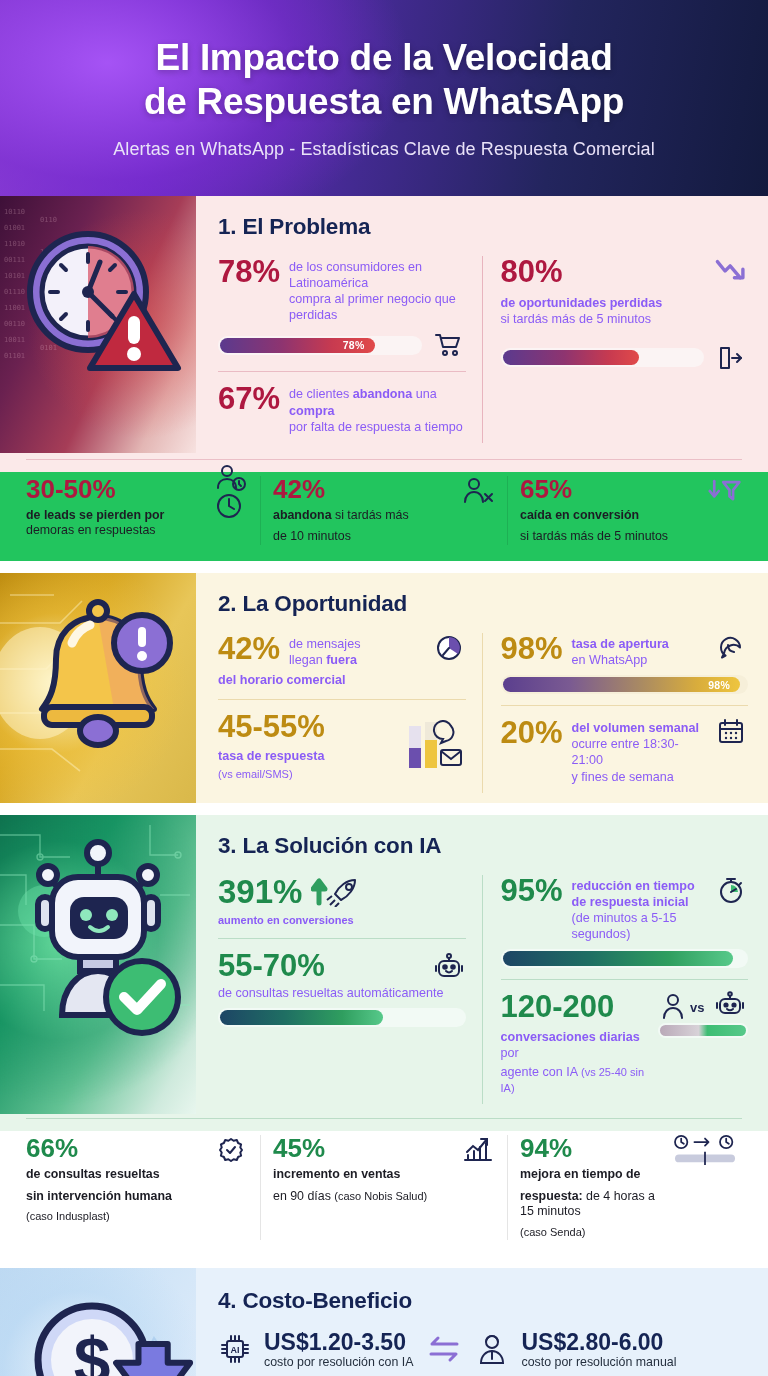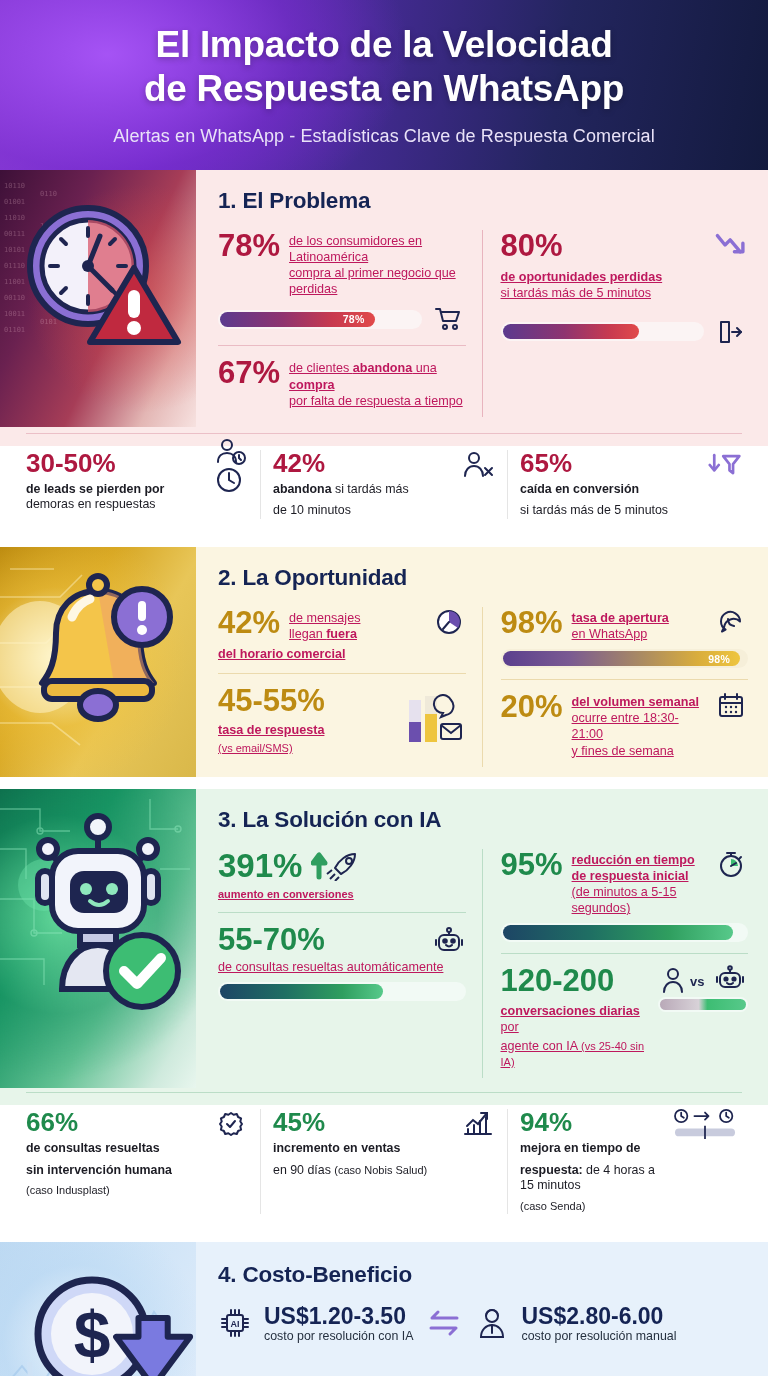--- a/index.html
+++ b/index.html
@@ -5,21 +5,21 @@
   * { box-sizing: border-box; margin: 0; padding: 0; }
   html, body {
     width: 768px;
     background: #ffffff;
     font-family: "Liberation Sans", sans-serif;
   }
   .page { width: 768px; height: 1376px; position: relative; overflow: hidden; background:#fff; }
 
   
   .header {
-    height: 170px;
+    height: 196px;
     background:
       radial-gradient(ellipse 420px 260px at 14% 32%, rgba(168,85,247,.95) 0%, rgba(126,48,212,.55) 45%, rgba(60,20,120,0) 72%),
       linear-gradient(100deg, #8b3fd4 0%, #6d28c7 22%, #432a91 48%, #23255e 72%, #131a3e 100%);
     display: flex; flex-direction: column;
     align-items: center; justify-content: center;
     text-align: center;
   }
   .header h1 {
     color: #fff;
     font-size: 37px;
@@ -47,21 +47,21 @@
 
   .grid2 { display: flex; }
   .col { flex: 1; min-width: 0; }
   .col.left { padding-right: 16px; }
   .col.right { padding-left: 18px; }
   .vdiv { width: 1px; align-self: stretch; }
 
   .stat { margin-bottom: 8px; }
   .stat-row { display: flex; align-items: flex-start; gap: 9px; }
   .big { font-size: 31px; font-weight: 700; line-height: 1.02; white-space: nowrap; }
-  .txt { font-size: 12.6px; line-height: 1.28; color: #be185d; padding-top: 3px; text-decoration: underline; }
+  .txt { font-size: 12.6px; line-height: 1.28; color: #8b5cf6; padding-top: 3px; }
   .txt b { font-weight: 700; }
   .hr { height:1px; margin: 11px 0 11px 0; }
 
   .barline { display:flex; align-items:center; gap:10px; margin-top: 7px;}
   .bar {
     flex:1; height: 19px; border-radius: 11px; background: #fbf4f4;
     position: relative; overflow: hidden;
   }
   .bar .fill { position:absolute; left:2px; top:2px; bottom:2px; border-radius: 10px; display:flex; align-items:center; justify-content:flex-end;}
   .bar .pct { color:#fff; font-size:10.5px; font-weight:700; padding-right:10px; letter-spacing:.3px;}
@@ -80,21 +80,21 @@
   #sec1 { background: #fbe9e9; }
   #sec1 .hero {
     background:
       radial-gradient(circle at 72% 50%, rgba(214,70,70,.55) 0%, rgba(160,40,70,0) 60%),
       linear-gradient(115deg, #3d1038 0%, #6a2150 30%, #a63d57 58%, #e3b6b4 82%, #f7e2e0 100%);
   }
   #sec1 .sec-title { color:#152454; }
   #sec1 .big, #sec1 .strip .num { color: #ae1840; }
   #sec1 .hr, #sec1 .vdiv, #sec1 .strip .tophr { background: rgba(174,24,64,.22); }
   #sec1 .vdiv { background: rgba(174,24,64,.25); }
-  #sec1 .strip { background: #ffffff; }
+  #sec1 .strip { background: #22c55e; }
 
   
   #sec2 { background: #fbf5e1; }
   #sec2 .hero {
     background:
       radial-gradient(circle at 28% 48%, rgba(255,250,210,.95) 0%, rgba(241,196,64,.55) 38%, rgba(196,146,24,0) 72%),
       linear-gradient(120deg, #b8860b 0%, #d6a521 35%, #e8c658 62%, #d9b84a 100%);
   }
   #sec2 .big, #sec2 .strip .num { color: #bd8b12; }
   #sec2 .hr, #sec2 .vdiv { background: rgba(189,139,18,.25); }

